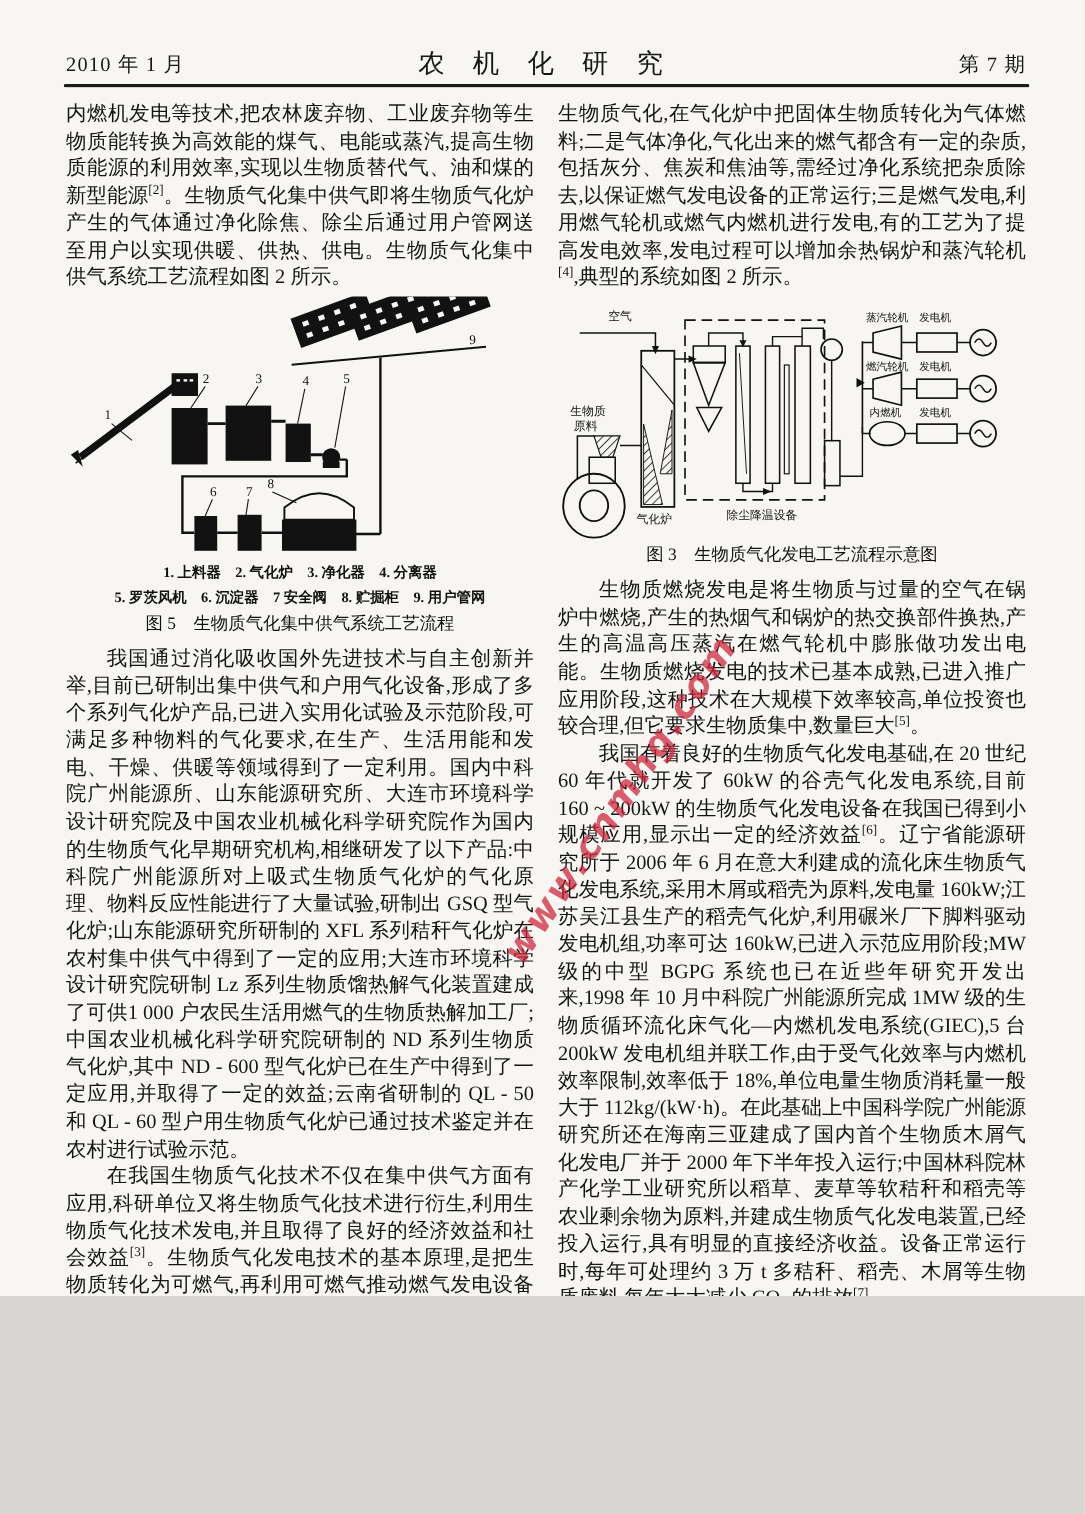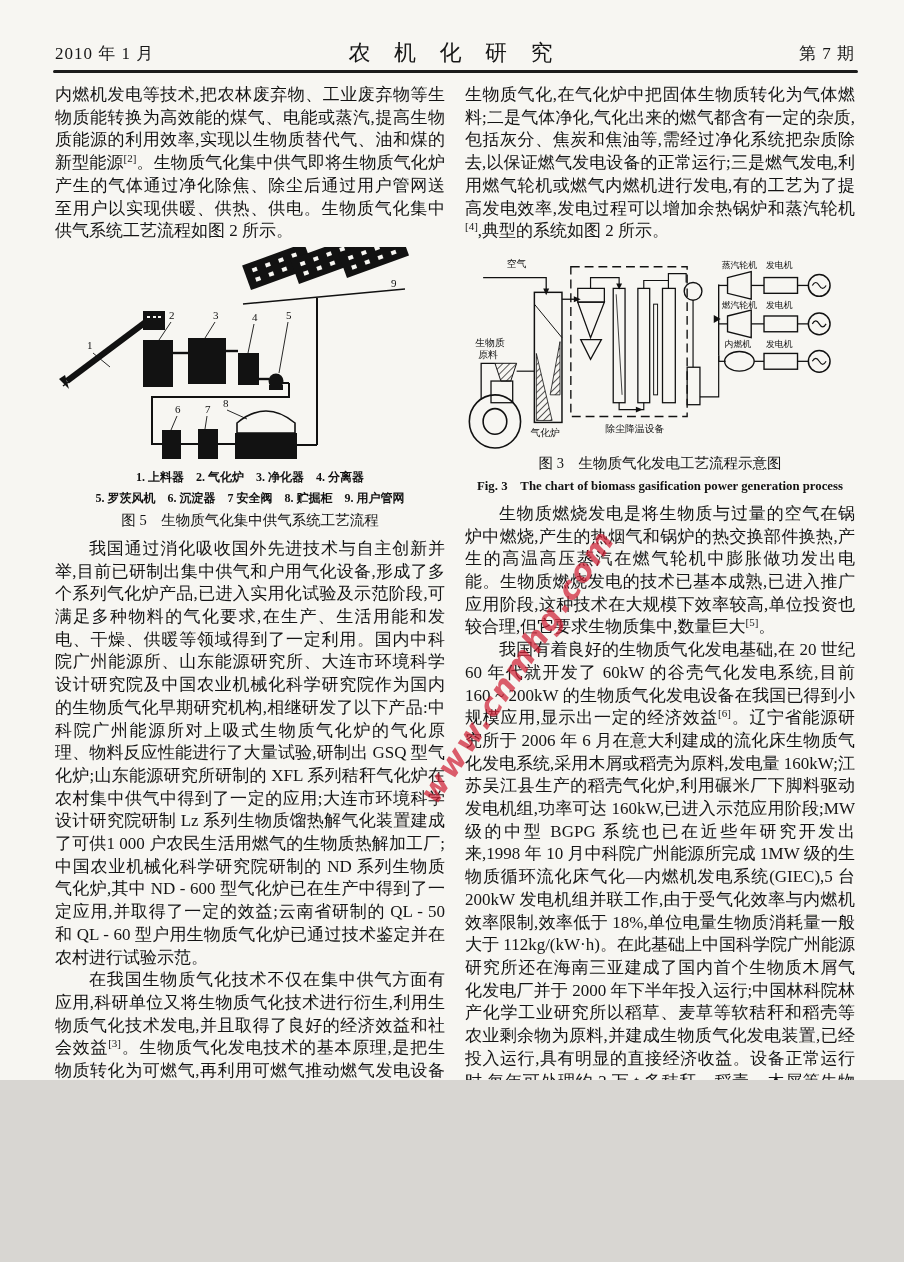--- a/index.html
+++ b/index.html
@@ -259,21 +259,20 @@
           <ellipse cx="278" cy="116" rx="15" ry="10" fill="none" stroke="#111" stroke-width="1.4"></ellipse>
           <line x1="293" y1="116" x2="303" y2="116" stroke="#111" stroke-width="1.3"></line>
           <rect x="303" y="108" width="34" height="16" fill="none" stroke="#111" stroke-width="1.4"></rect>
           <line x1="337" y1="116" x2="348" y2="116" stroke="#111" stroke-width="1.3"></line>
           <circle cx="359" cy="116" r="11" fill="none" stroke="#111" stroke-width="1.5"></circle>
           <path d="M352,116 q3.5,-6 7,0 q3.5,6 7,0" fill="none" stroke="#111" stroke-width="1.2"></path>
           <line x1="257" y1="110" x2="257" y2="116" stroke="#111" stroke-width="1.4"></line>
         </svg>
 
         <div class="cap-zh">图 3　生物质气化发电工艺流程示意图</div>
-        <div class="cap-en">Fig. 3　The chart of biomass gasification power generation process</div>
       </figure>
 
       <p class="body indent"><span>生物质燃烧发电是将生物质与过量的空气在锅炉中燃烧,产生的热烟气和锅炉的热交换部件换热,产生的高温高压蒸汽在燃气轮机中膨胀做功发出电能。生物质燃烧发电的技术已基本成熟,已进入推广应用阶段,这种技术在大规模下效率较高,单位投资也较合理,但它要求生物质集中,数量巨大</span><sup class="ref">[5]</sup><span>。</span></p>
       <p class="body indent"><span>我国有着良好的生物质气化发电基础,在 20 世纪 60 年代就开发了 60kW 的谷壳气化发电系统,目前 160 ~ 200kW 的生物质气化发电设备在我国已得到小规模应用,显示出一定的经济效益</span><sup class="ref">[6]</sup><span>。辽宁省能源研究所于 2006 年 6 月在意大利建成的流化床生物质气化发电系统,采用木屑或稻壳为原料,发电量 160kW;江苏吴江县生产的稻壳气化炉,利用碾米厂下脚料驱动发电机组,功率可达 160kW,已进入示范应用阶段;MW 级的中型 BGPG 系统也已在近些年研究开发出来,1998 年 10 月中科院广州能源所完成 1MW 级的生物质循环流化床气化—内燃机发电系统(GIEC),5 台 200kW 发电机组并联工作,由于受气化效率与内燃机效率限制,效率低于 18%,单位电量生物质消耗量一般大于 112kg/(kW·h)。在此基础上中国科学院广州能源研究所还在海南三亚建成了国内首个生物质木屑气化发电厂并于 2000 年下半年投入运行;中国林科院林产化学工业研究所以稻草、麦草等软秸秆和稻壳等农业剩余物为原料,并建成生物质气化发电装置,已经投入运行,具有明显的直接经济收益。设备正常运行时,每年可处理约 3 万 t 多秸秆、稻壳、木屑等生物质废料,每年大大减少 CO</span><sub class="chem">2</sub><span> 的排放</span><sup class="ref">[7]</sup><span>。</span></p>
     </div>
   </div>
 
   <div class="watermark">www.cnmhg.com</div>
 </div>
 

